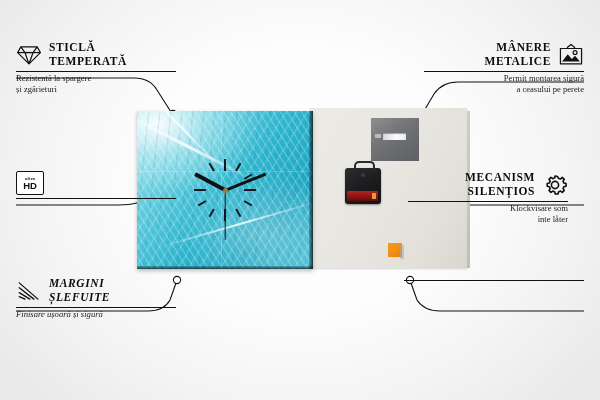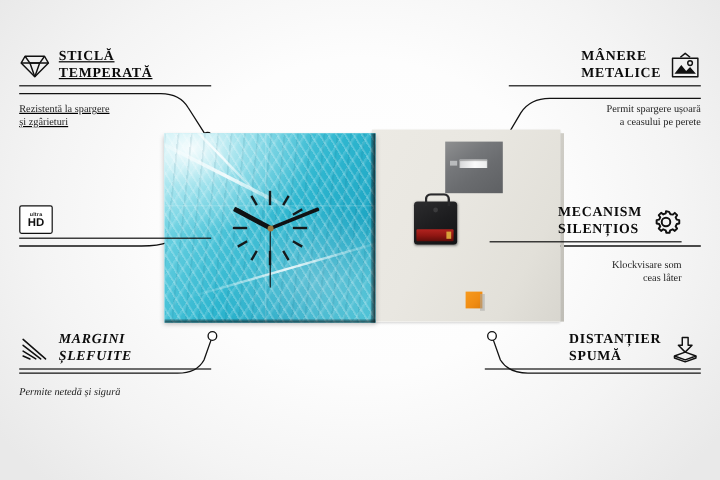--- a/index.html
+++ b/index.html
@@ -234,32 +234,32 @@
     font-family: "Liberation Serif", serif;
     font-size: 11.5px;
     font-weight: bold;
     letter-spacing: 0.6px;
     color: #0c0c0c;
     line-height: 13.5px;
     text-transform: uppercase;
     white-space: pre-line;
   }
   .callout.left .title { text-align: left; }
-  .callout.right .title { text-align: left; }
+  .callout.right .title { text-align: right; }
   .callout .rule {
     height: 1px;
     background: #111;
     margin-top: 3px;
   }
   .callout .desc {
     font-family: "Liberation Serif", serif;
     font-size: 8.6px;
     color: #1b1b1b;
     line-height: 10.5px;
-    margin-top: 13px;
+    margin-top: 1px;
     white-space: pre-line;
   }
   .callout.left .desc { text-align: left; }
   .callout.right .desc { text-align: right; }
   .ico {
     width: 26px;
     height: 24px;
     flex: 0 0 26px;
     display: block;
   }
@@ -366,21 +366,21 @@
       <div class="hand hour" style="transform:rotate(-152deg)"></div>
       <div class="hand minute" style="transform:rotate(-22deg)"></div>
       <div class="hand second" style="transform:rotate(90deg)"></div>
       <div class="hub"></div>
 
       <div class="edge-right"></div>
       <div class="edge-bottom"></div>
     </div>
   </div>
 
-  <div class="callout left" style="left:16px; top:41px; width:160px;text-decoration:underline;">
+  <div class="callout left" style="left:16px; top:41px; width:160px;">
     <div class="head">
       <svg class="ico" viewBox="0 0 32 28">
         <g fill="none" stroke="#111" stroke-width="1.5" stroke-linejoin="round">
           <path d="M6 4 L26 4 L30 11 L16 25 L2 11 Z"></path>
           <path d="M2 11 L30 11"></path>
           <path d="M6 4 L11 11 L16 25"></path>
           <path d="M26 4 L21 11 L16 25"></path>
           <path d="M11 11 L21 11"></path>
         </g>
       </svg>
@@ -409,65 +409,54 @@
           <line x1="4" y1="4" x2="27" y2="24"></line>
           <line x1="4" y1="10" x2="22" y2="24"></line>
           <line x1="4" y1="16" x2="17" y2="24"></line>
           <line x1="4" y1="21" x2="11" y2="24"></line>
         </g>
       </svg>
       <div class="title">MARGINI
 ȘLEFUITE</div>
     </div>
     <div class="rule"></div>
-    <div class="desc">Permite netedă și sigură</div>
+    <div class="desc">Finisare ușoară și sigură</div>
   </div>
 
   <div class="callout right" style="left:424px; top:41px; width:160px;">
     <div class="head">
       <div class="title">MÂNERE
 METALICE</div>
       <svg class="ico" viewBox="0 0 32 28">
         <g fill="none" stroke="#111" stroke-width="1.5" stroke-linejoin="round">
           <path d="M11 5 L16 1 L21 5"></path>
           <rect x="3" y="6" width="26" height="19"></rect>
           <path d="M5 22 L12 13 L17 19 L21 15 L27 22 Z" fill="#111" stroke="none"></path>
           <circle cx="21" cy="11" r="2.4"></circle>
         </g>
       </svg>
     </div>
     <div class="rule"></div>
-    <div class="desc">Permit spargere ușoară
+    <div class="desc">Permit montarea sigură
 a ceasului pe perete</div>
   </div>
 
   <div class="callout right" style="left:408px; top:171px; width:160px;">
     <div class="head">
       <div class="title">MECANISM
 SILENȚIOS</div>
       <svg class="ico" viewBox="0 0 32 28">
         <g fill="none" stroke="#111" stroke-width="2" stroke-linejoin="round">
           <path d="M16 3 l3.2 .6 1.3 2.4 2.6 .4 1.9-1.8 2.4 2.4 -1.5 2.2 1.1 2.4 2.6 .5 0 3.4 -2.6 .6 -1.1 2.4 1.5 2.2 -2.4 2.4 -2.2-1.6 -2.5 1 -.6 2.6 -3.4 0 -.6-2.6 -2.5-1 -2.2 1.6 -2.4-2.4 1.5-2.2 -1.1-2.4 -2.6-.6 0-3.4 2.6-.5 1.1-2.4 -1.5-2.2 2.4-2.4 2.2 1.6 2.5-1 Z"></path>
           <circle cx="16" cy="14" r="4.4"></circle>
         </g>
       </svg>
     </div>
     <div class="rule"></div>
     <div class="desc">Klockvisare som
-ceas låter</div>
+inte låter</div>
   </div>
 
   <div class="callout right" style="left:404px; top:277px; width:180px;">
-    <div class="head">
-      <div class="title">DISTANȚIER
-SPUMĂ</div>
-      <svg class="ico" viewBox="0 0 32 28">
-        <g fill="none" stroke="#111" stroke-width="1.5" stroke-linejoin="round">
-          <path d="M13 2 L19 2 L19 10 L23 10 L16 17 L9 10 L13 10 Z"></path>
-          <path d="M16 17 L27 21 L16 25 L5 21 Z"></path>
-          <path d="M5 21 L5 23 L16 27 L27 23 L27 21"></path>
-        </g>
-      </svg>
-    </div>
     <div class="rule"></div>
   </div>
 
 </div>
 
 </body></html>

